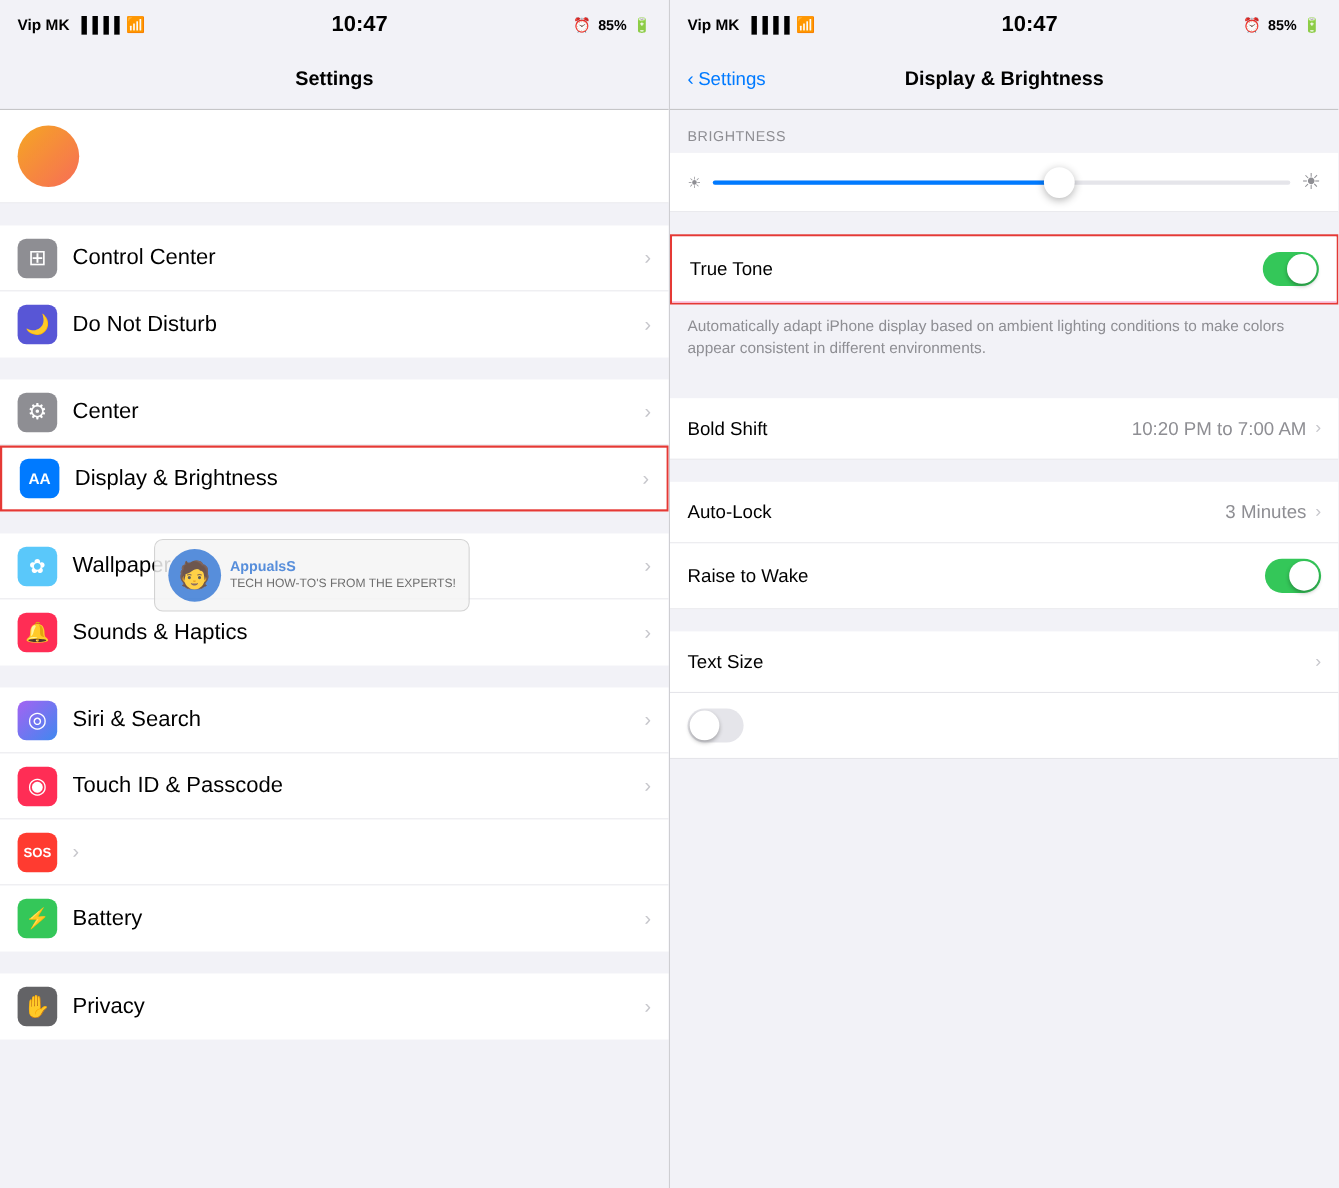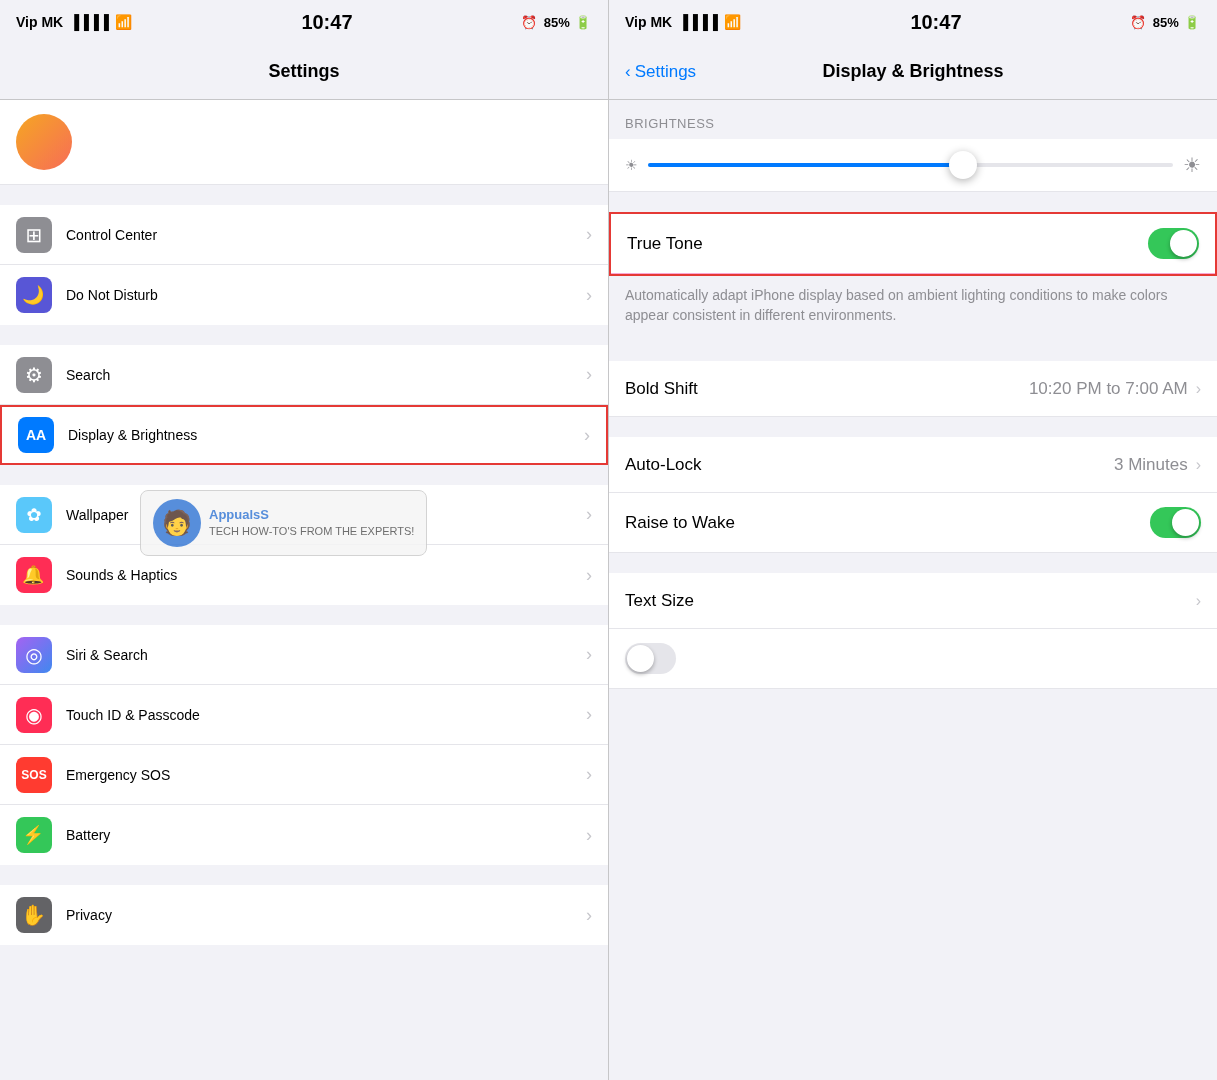--- a/index.html
+++ b/index.html
@@ -119,21 +119,21 @@
     .item-icon.purple { background: #5856d6; }
     .item-icon.blue { background: #007aff; }
     .item-icon.pink { background: #ff2d55; }
     .item-icon.green { background: #34c759; }
     .item-icon.teal { background: #5ac8fa; }
     .item-icon.dark-gray { background: #636366; }
     .item-icon.sos { background: #ff3b30; font-size: 12px; font-weight: 700; }
 
     .item-label {
       flex: 1;
-      font-size: 14px;
+      font-size: 20px;
       color: #000;
     }
 
     .item-chevron {
       color: #c7c7cc;
       font-size: 18px;
     }
 
     
     .avatar-section {
@@ -378,21 +378,21 @@
           <div class="item-icon purple" style="font-size:18px;">🌙</div>
           <span class="item-label">Do Not Disturb</span>
           <span class="item-chevron">›</span>
         </div>
       </div>
 
       <div class="section-group">
 
         <div class="settings-item">
           <div class="item-icon gray" style="font-size:20px;">⚙</div>
-          <span class="item-label">Search</span>
+          <span class="item-label">Center</span>
           <span class="item-chevron">›</span>
         </div>
 
         <div class="settings-item highlighted">
           <div class="item-icon blue" style="font-size:14px;font-weight:700;">AA</div>
           <span class="item-label">Display &amp; Brightness</span>
           <span class="item-chevron">›</span>
         </div>
       </div>
 
@@ -420,21 +420,20 @@
         </div>
 
         <div class="settings-item">
           <div class="item-icon pink" style="font-size:20px; background:#ff2d55;">◉</div>
           <span class="item-label">Touch ID &amp; Passcode</span>
           <span class="item-chevron">›</span>
         </div>
 
         <div class="settings-item">
           <div class="item-icon sos">SOS</div>
-          <span class="item-label">Emergency SOS</span>
           <span class="item-chevron">›</span>
         </div>
 
         <div class="settings-item">
           <div class="item-icon green" style="font-size:18px;">⚡</div>
           <span class="item-label">Battery</span>
           <span class="item-chevron">›</span>
         </div>
       </div>
 

